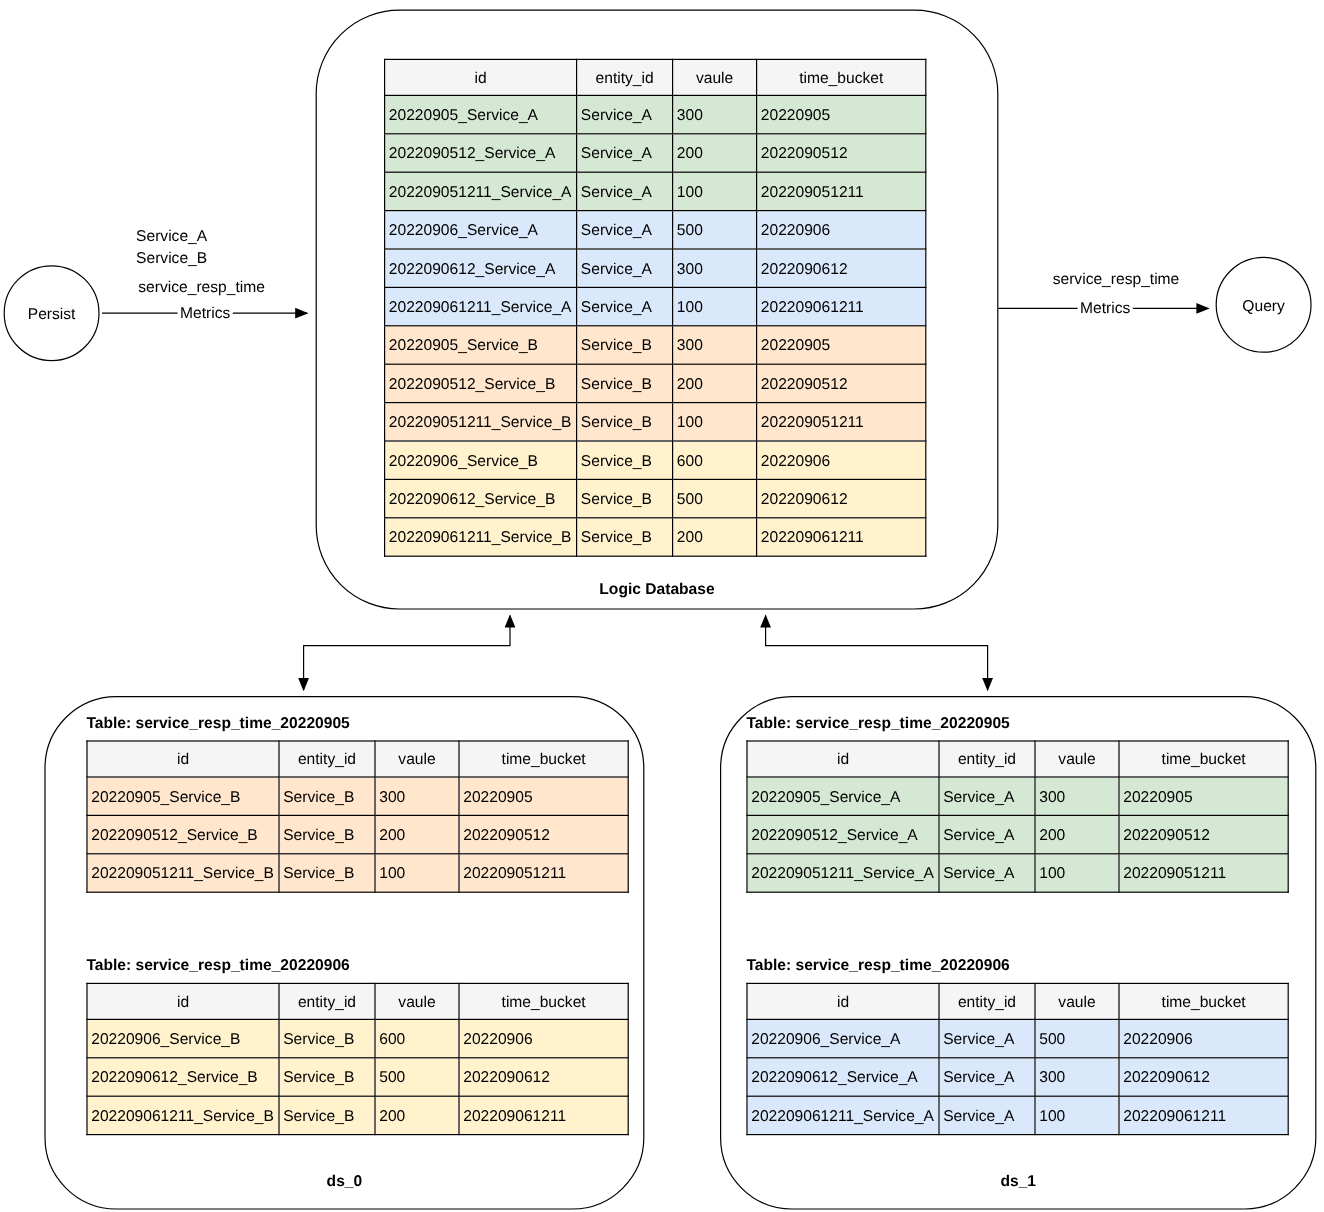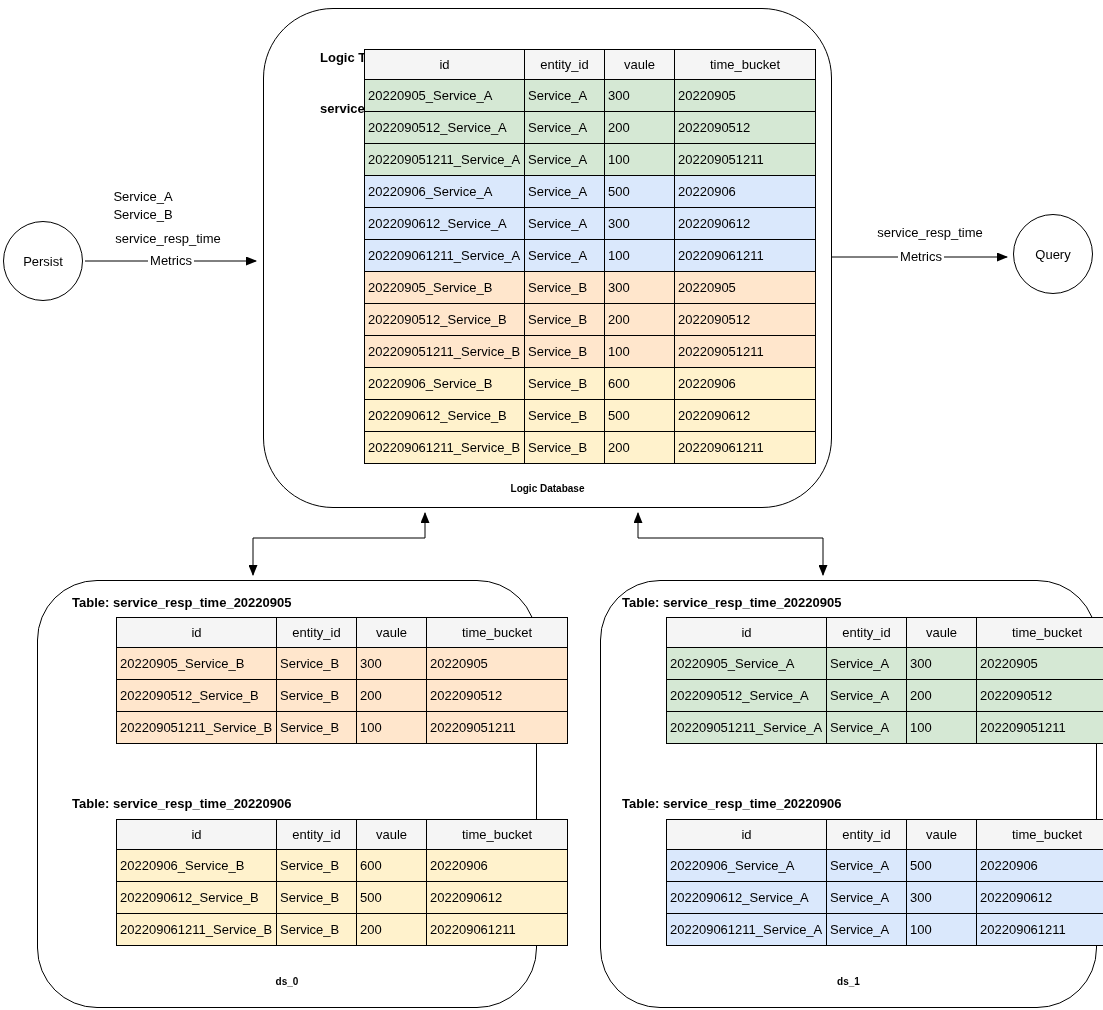--- a/index.html
+++ b/index.html
@@ -8,32 +8,32 @@
     font-family:"Liberation Sans", sans-serif; color:#000000; overflow:hidden;
   }
   .rbox { position:absolute; border:1px solid #000; background:#fff; box-sizing:border-box; z-index:1; }
   .bigbox { border-radius:70px; }
   .dsbox { border-radius:60px; }
   .node-circle {
     position:absolute; width:80px; height:80px; border:1px solid #000; border-radius:50%;
     background:#fff; display:flex; align-items:center; justify-content:center;
     font-size:13px; z-index:2; box-sizing:border-box;
   }
-  .tbl-wrap { position:absolute; z-index:2;margin-left:44px; }
+  .tbl-wrap { position:absolute; z-index:2; }
   .dtable { border-collapse:collapse; table-layout:fixed; width:451px; font-size:13px; background:#fff; }
   .dtable th {
     border:1px solid #000; background:#f5f5f5; font-weight:normal;
     height:29px; text-align:center; padding:0 2px; overflow:hidden; white-space:nowrap;
   }
   .dtable td {
     border:1px solid #000; height:31px; padding:0 2px 0 3px;
     overflow:hidden; white-space:nowrap; text-align:left;
   }
   .tbl-title { position:absolute; font-weight:bold; font-size:13px; z-index:2; white-space:pre; line-height:17px; }
-  .node-label { position:absolute; font-weight:bold; font-size:10px; text-align:center; z-index:2; }
+  .node-label { position:absolute; font-weight:bold; font-size:13px; text-align:center; z-index:2; }
   .edge-label { position:absolute; font-size:13px; text-align:center; z-index:5; line-height:18px; }
   .on-line span { background:#ffffff; padding:0 2px; }
   svg.overlay { position:absolute; left:0; top:0; z-index:4; pointer-events:none; }
 </style>
 </head>
 <body>
 
 <div class="canvas">
 
   <div class="rbox bigbox" style="left:263px; top:8px; width:569px; height:500px;"></div>

